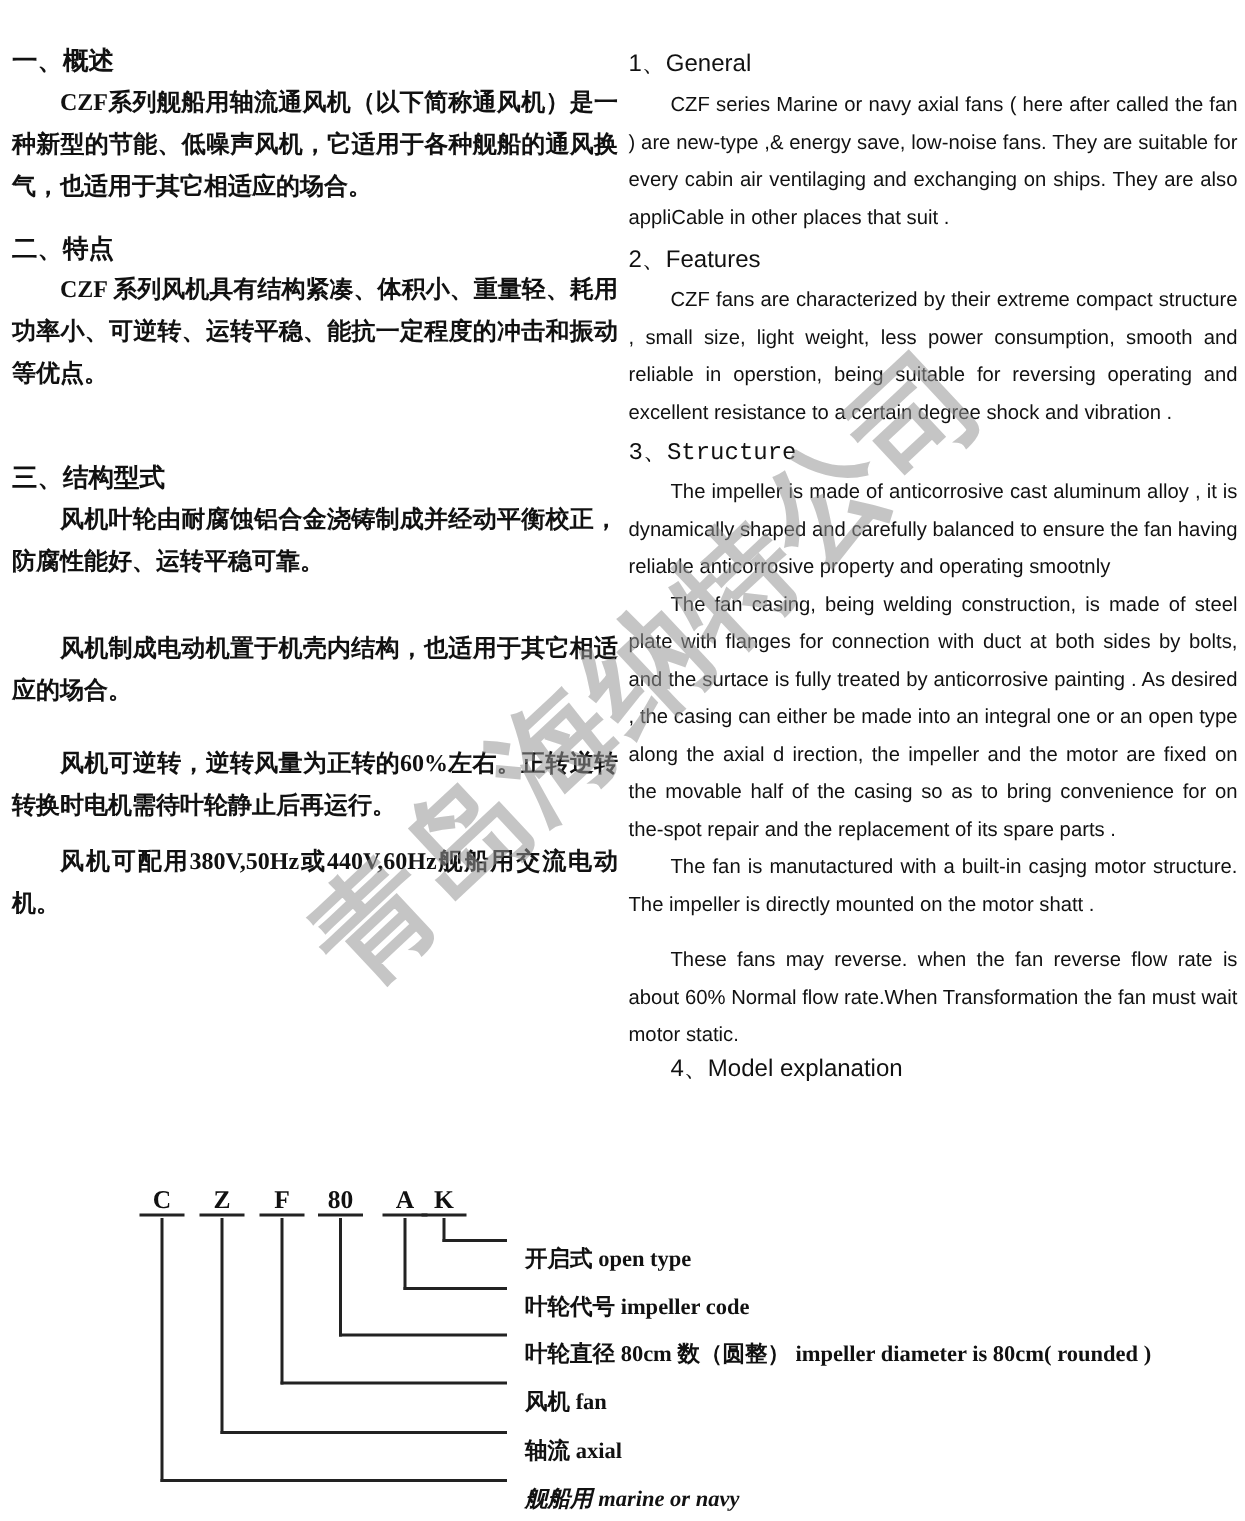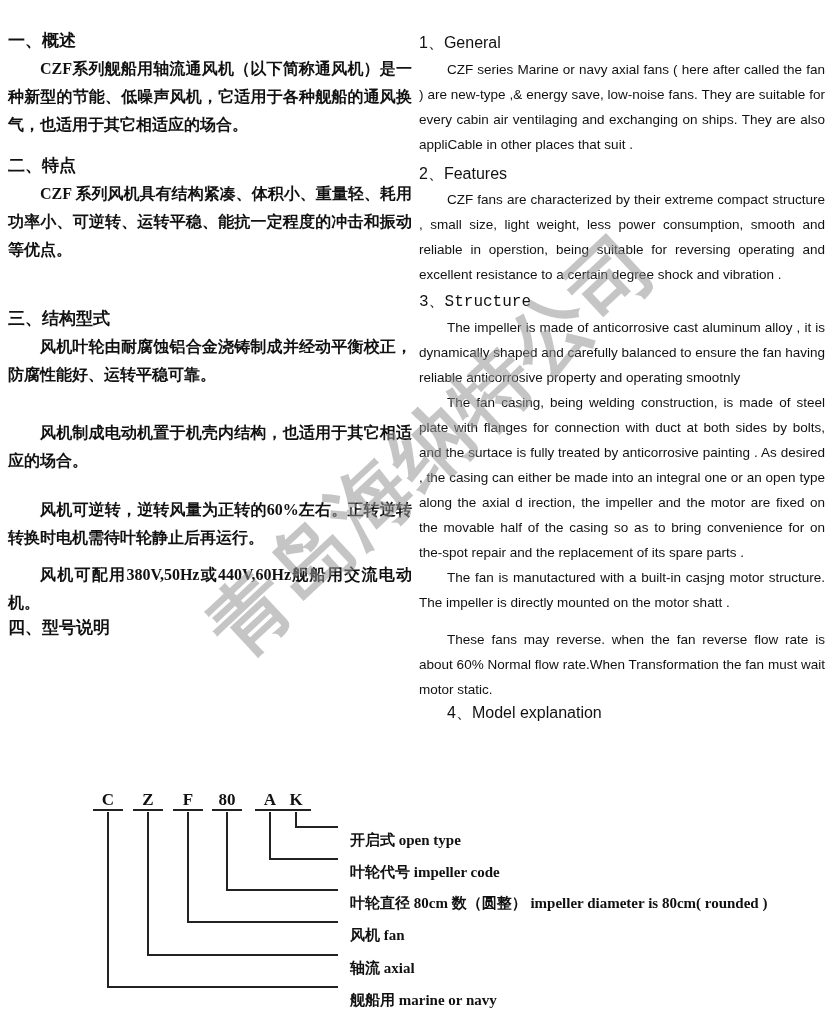--- a/index.html
+++ b/index.html
@@ -86,40 +86,39 @@
   .vl3{ left:226px; height:79px;  } 
   .vl4{ left:269px; height:48px;  } 
   .vl5{ left:295px; height:16px;  } 
   .hl0{ top:986px; left:107px; width:231px; }
   .hl1{ top:954px; left:147px; width:191px; }
   .hl2{ top:921px; left:187px; width:151px; }
   .hl3{ top:889px; left:226px; width:112px; }
   .hl4{ top:858px; left:269px; width:69px; }
   .hl5{ top:826px; left:295px; width:43px; }
   .dl0{ top:818px; } .dl1{ top:850px; } .dl2{ top:881px; }
-  .dl3{ top:913px; } .dl4{ top:946px; } .dl5{ top:978px; }
+  .dl3{ top:913px; } .dl4{ top:946px; } .dl5{ top:978px;font-style:italic; }
 </style>
 </head>
 <body>
 
 <div class="page">
 
   <div class="watermark">青岛海纳特公司</div>
 
   <div class="col col-left cn">
     <h3 class="b1">一、概述</h3>
     <p class="b2">CZF系列舰船用轴流通风机（以下简称通风机）是一种新型的节能、低噪声风机，它适用于各种舰船的通风换气，也适用于其它相适应的场合。</p>
     <h3 class="b3">二、特点</h3>
     <p class="b4">CZF 系列风机具有结构紧凑、体积小、重量轻、耗用功率小、可逆转、运转平稳、能抗一定程度的冲击和振动等优点。</p>
     <h3 class="b5">三、结构型式</h3>
     <p class="b6">风机叶轮由耐腐蚀铝合金浇铸制成并经动平衡校正，防腐性能好、运转平稳可靠。</p>
     <p class="b8">风机制成电动机置于机壳内结构，也适用于其它相适应的场合。</p>
     <p class="b9">风机可逆转，逆转风量为正转的60%左右。正转逆转转换时电机需待叶轮静止后再运行。</p>
     <p class="b10">风机可配用380V,50Hz或440V,60Hz舰船用交流电动机。</p>
-    <h3 class="b11">四、型号说明</h3>
   </div>
 
   <div class="col col-right en">
     <h3 class="b1">1、General</h3>
     <p class="b2">CZF series Marine or navy axial fans ( here after called the fan ) are new-type ,&amp; energy save, low-noise fans. They are suitable for every cabin air ventilaging and exchanging on ships. They are also appliCable in other places that suit .</p>
     <h3 class="b3">2、Features</h3>
     <p class="b4">CZF fans are characterized by their extreme compact structure , small size, light weight, less power consumption, smooth and reliable in operstion, being suitable for reversing operating and excellent resistance to a certain degree shock and vibration .</p>
     <h3 class="b5">3、Structure</h3>
     <p class="b6">The impeller is made of anticorrosive cast aluminum alloy , it is dynamically shaped and carefully balanced to ensure the fan having reliable anticorrosive property and operating smootnly</p>
     <p class="b7">The fan casing, being welding construction, is made of steel plate with flanges for connection with duct at both sides by bolts, and the surtace is fully treated by anticorrosive painting . As desired , the casing can either be made into an integral one or an open type along the axial d irection, the impeller and the motor are fixed on the movable half of the casing so as to bring convenience for on the-spot repair and the replacement of its spare parts .</p>

